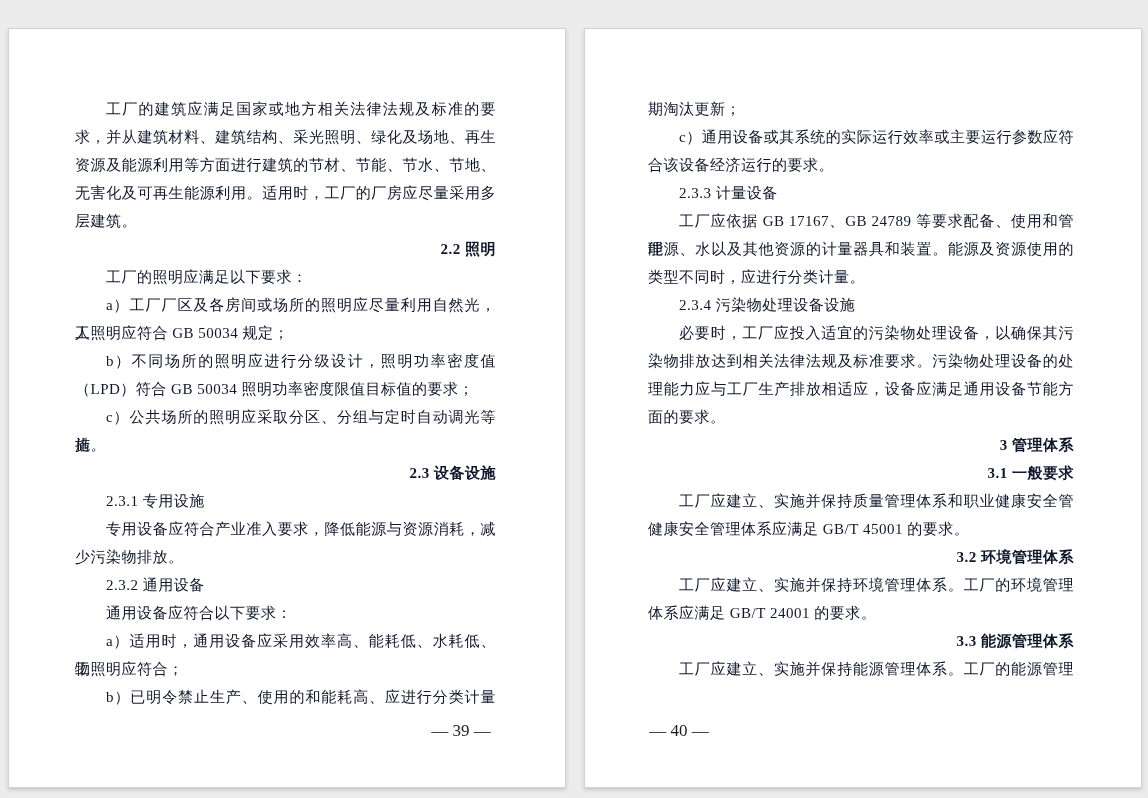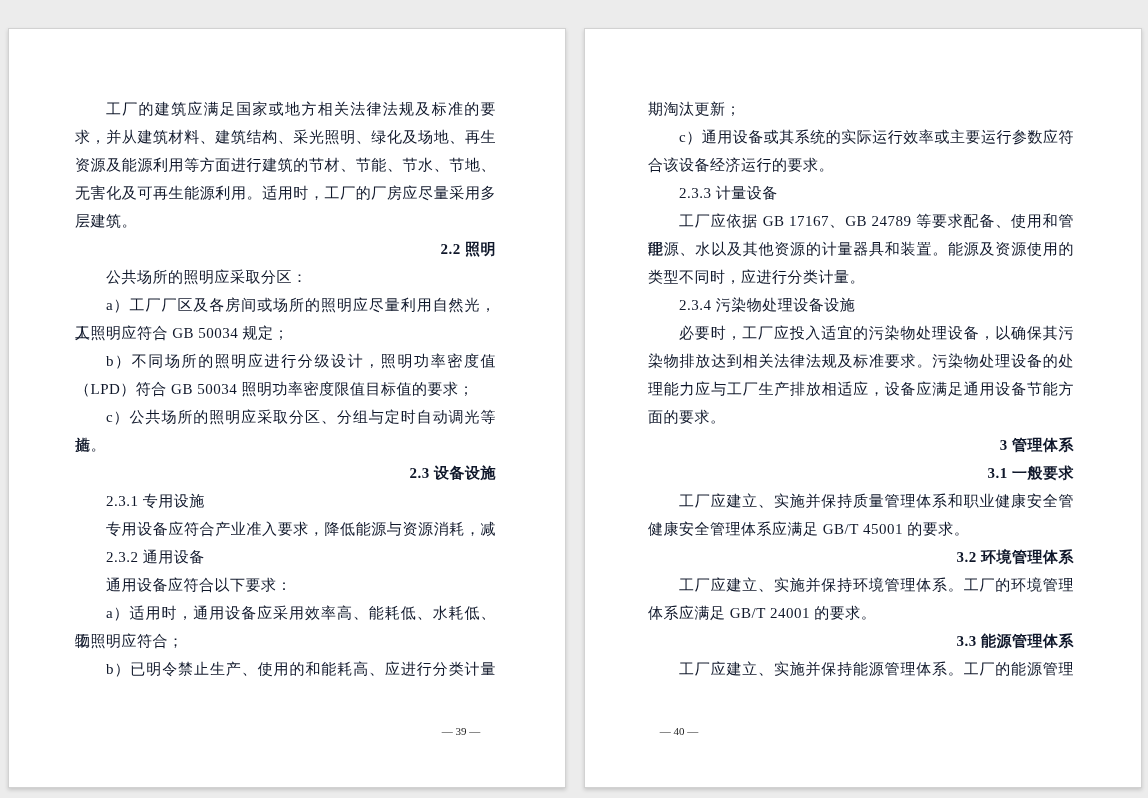--- a/index.html
+++ b/index.html
@@ -47,51 +47,52 @@
     text-align: justify;
     text-align-last: justify;
   }
   .line.bold { font-weight: bold; text-align: right; }
   .page-number {
     position: absolute;
     top: 692px;
     width: 110px;
     height: 20px;
     line-height: 20px;
-    font-size: 11px;
+    font-size: 17px;
     color: #1d1d1d;
     text-align: center;
     white-space: nowrap;
   }
   .page-left  .page-number { left: 397px; }
   .page-right .page-number { left: 39px; }
 </style>
 </head>
 <body>
 
 <div class="canvas">
 
   <div class="page page-left">
     <div class="text-col">
         <div class="line indent justify">工厂的建筑应满足国家或地方相关法律法规及标准的要</div>
         <div class="line justify">求，并从建筑材料、建筑结构、采光照明、绿化及场地、再生</div>
         <div class="line justify">资源及能源利用等方面进行建筑的节材、节能、节水、节地、</div>
         <div class="line justify">无害化及可再生能源利用。适用时，工厂的厂房应尽量采用多</div>
         <div class="line">层建筑。</div>
         <div class="line bold indent">2.2 照明</div>
-        <div class="line indent">公共场所的照明应采取分区：</div>
+        <div class="line indent">工厂的照明应满足以下要求：</div>
         <div class="line indent justify">a）工厂厂区及各房间或场所的照明应尽量利用自然光，人</div>
         <div class="line">工照明应符合 GB 50034 规定；</div>
         <div class="line indent justify">b）不同场所的照明应进行分级设计，照明功率密度值</div>
         <div class="line">（LPD）符合 GB 50034 照明功率密度限值目标值的要求；</div>
         <div class="line indent justify">c）公共场所的照明应采取分区、分组与定时自动调光等措</div>
         <div class="line">施。</div>
         <div class="line bold indent">2.3 设备设施</div>
         <div class="line indent">2.3.1 专用设施</div>
         <div class="line indent justify">专用设备应符合产业准入要求，降低能源与资源消耗，减</div>
+        <div class="line">少污染物排放。</div>
         <div class="line indent">2.3.2 通用设备</div>
         <div class="line indent">通用设备应符合以下要求：</div>
         <div class="line indent justify">a）适用时，通用设备应采用效率高、能耗低、水耗低、物</div>
         <div class="line">工照明应符合；</div>
         <div class="line indent justify">b）已明令禁止生产、使用的和能耗高、应进行分类计量</div>
       </div>
     <div class="page-number">— 39 —</div>
   </div>
 
   <div class="page page-right">

